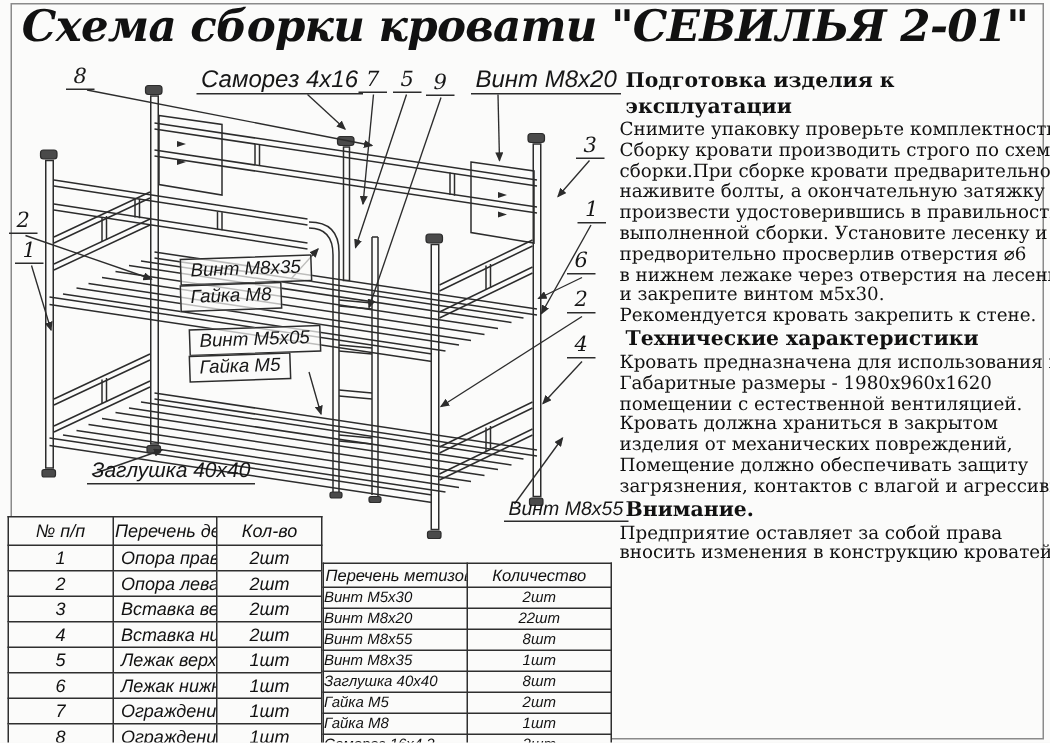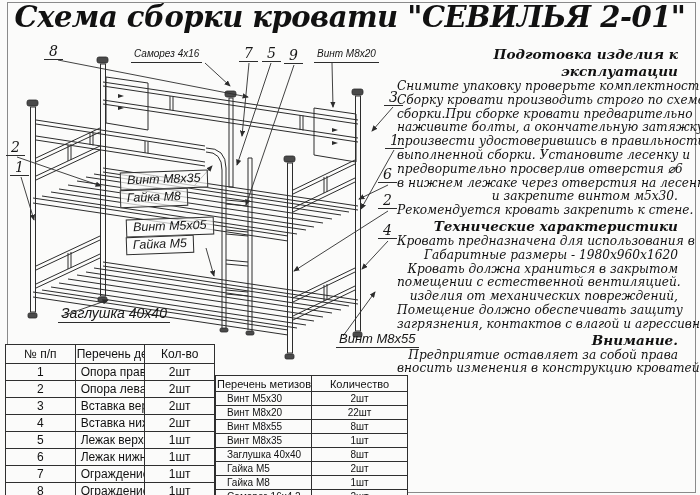--- a/index.html
+++ b/index.html
@@ -11,44 +11,44 @@
   
   .title{position:absolute;left:0;top:0px;width:700px;text-align:center;
          font-family:"DejaVu Serif",serif;font-style:italic;font-weight:bold;
          font-size:29px;letter-spacing:-0.5px;white-space:nowrap;}
 
   
   svg.draw{position:absolute;left:0;top:0;}
   .dlabel{position:absolute;font-style:italic;font-size:12px;color:#161616;white-space:nowrap;line-height:13px;}
   .callout{font-size:14px;font-family:"DejaVu Serif",serif;border-bottom:1px solid #2c2c2c;
            padding:0 5px 1px 5px;text-align:center;}
-  .underlined{border-bottom:1px solid #2c2c2c;padding:0 3px 2px 3px;font-size:10px;}
+  .underlined{border-bottom:1px solid #2c2c2c;padding:0 3px 2px 3px;font-size:16px;}
   .boxed{border:1px solid #2c2c2c;padding:1px 6px 2px 6px;background:rgba(251,251,250,.7);
          transform:rotate(-2deg);font-size:12.5px;}
 
   
-  .rtext{position:absolute;left:397px;top:46px;width:281px;
-         font-family:"DejaVu Serif",serif;font-style:italic;font-size:12.2px;line-height:13.8px;text-align:right;}
+  .rtext{position:absolute;left:413px;top:46px;width:281px;
+         font-family:"DejaVu Serif",serif;font-size:12.2px;line-height:13.8px;}
   .rtext .hd{font-weight:bold;font-size:13.6px;line-height:17px;padding-left:4px;}
   .rtext .line{white-space:nowrap;}
 
   
   table{border-collapse:collapse;table-layout:fixed;background:#fbfbfa;}
-  td,th{border:1px solid #2f2f2f;font-weight:normal;
+  td,th{border:1px solid #2f2f2f;font-style:italic;font-weight:normal;
         overflow:hidden;white-space:nowrap;margin-top:16px;}
   .parts{position:absolute;left:5px;top:344px;width:210px;font-size:12px;}
   .parts th{height:16px;font-size:12px;}
   .parts td{height:13.3px;}
   .parts td:nth-child(1){width:26px;text-align:center;}
   .parts td:nth-child(2){width:139px;padding-left:5px;}
   .parts td:nth-child(3){width:41px;text-align:center;}
   .hardware{position:absolute;left:215px;top:375px;width:193px;font-size:10px;}
   .hardware th{height:13px;font-size:11px;}
   .hardware td{height:10.6px;}
-  .hardware td:nth-child(1){width:125px;padding-left:11px;}
+  .hardware td:nth-child(1){width:125px;padding-left:0;}
   .hardware td:nth-child(2){width:64px;text-align:center;}
 </style>
 </head>
 <body>
 
 <div class="sheet"></div>
 <div class="frame"></div>
 
 <div class="title">Схема сборки кровати "СЕВИЛЬЯ 2-01"</div>
 
@@ -166,22 +166,22 @@
       <div class="line">в нижнем лежаке через отверстия на лесенке</div>
       <div class="line">и закрепите винтом м5х30.</div>
       <div class="line">Рекомендуется кровать закрепить к стене.</div>
     </div>
   <div class="hd">Технические характеристики</div>
   <div>
       <div class="line">Кровать предназначена для использования в</div>
       <div class="line">Габаритные размеры - 1980х960х1620</div>
     </div>
   <div>
+      <div class="line">помещении с естественной вентиляцией.</div>
       <div class="line">Кровать должна храниться в закрытом</div>
-      <div class="line">помещении с естественной вентиляцией.</div>
       <div class="line">изделия от механических повреждений,</div>
       <div class="line">Помещение должно обеспечивать защиту</div>
       <div class="line">загрязнения, контактов с влагой и агрессивной</div>
     </div>
   <div class="hd">Внимание.</div>
   <div>
       <div class="line">Предприятие оставляет за собой права</div>
       <div class="line">вносить изменения в конструкцию кроватей.</div>
     </div>
 </div>

